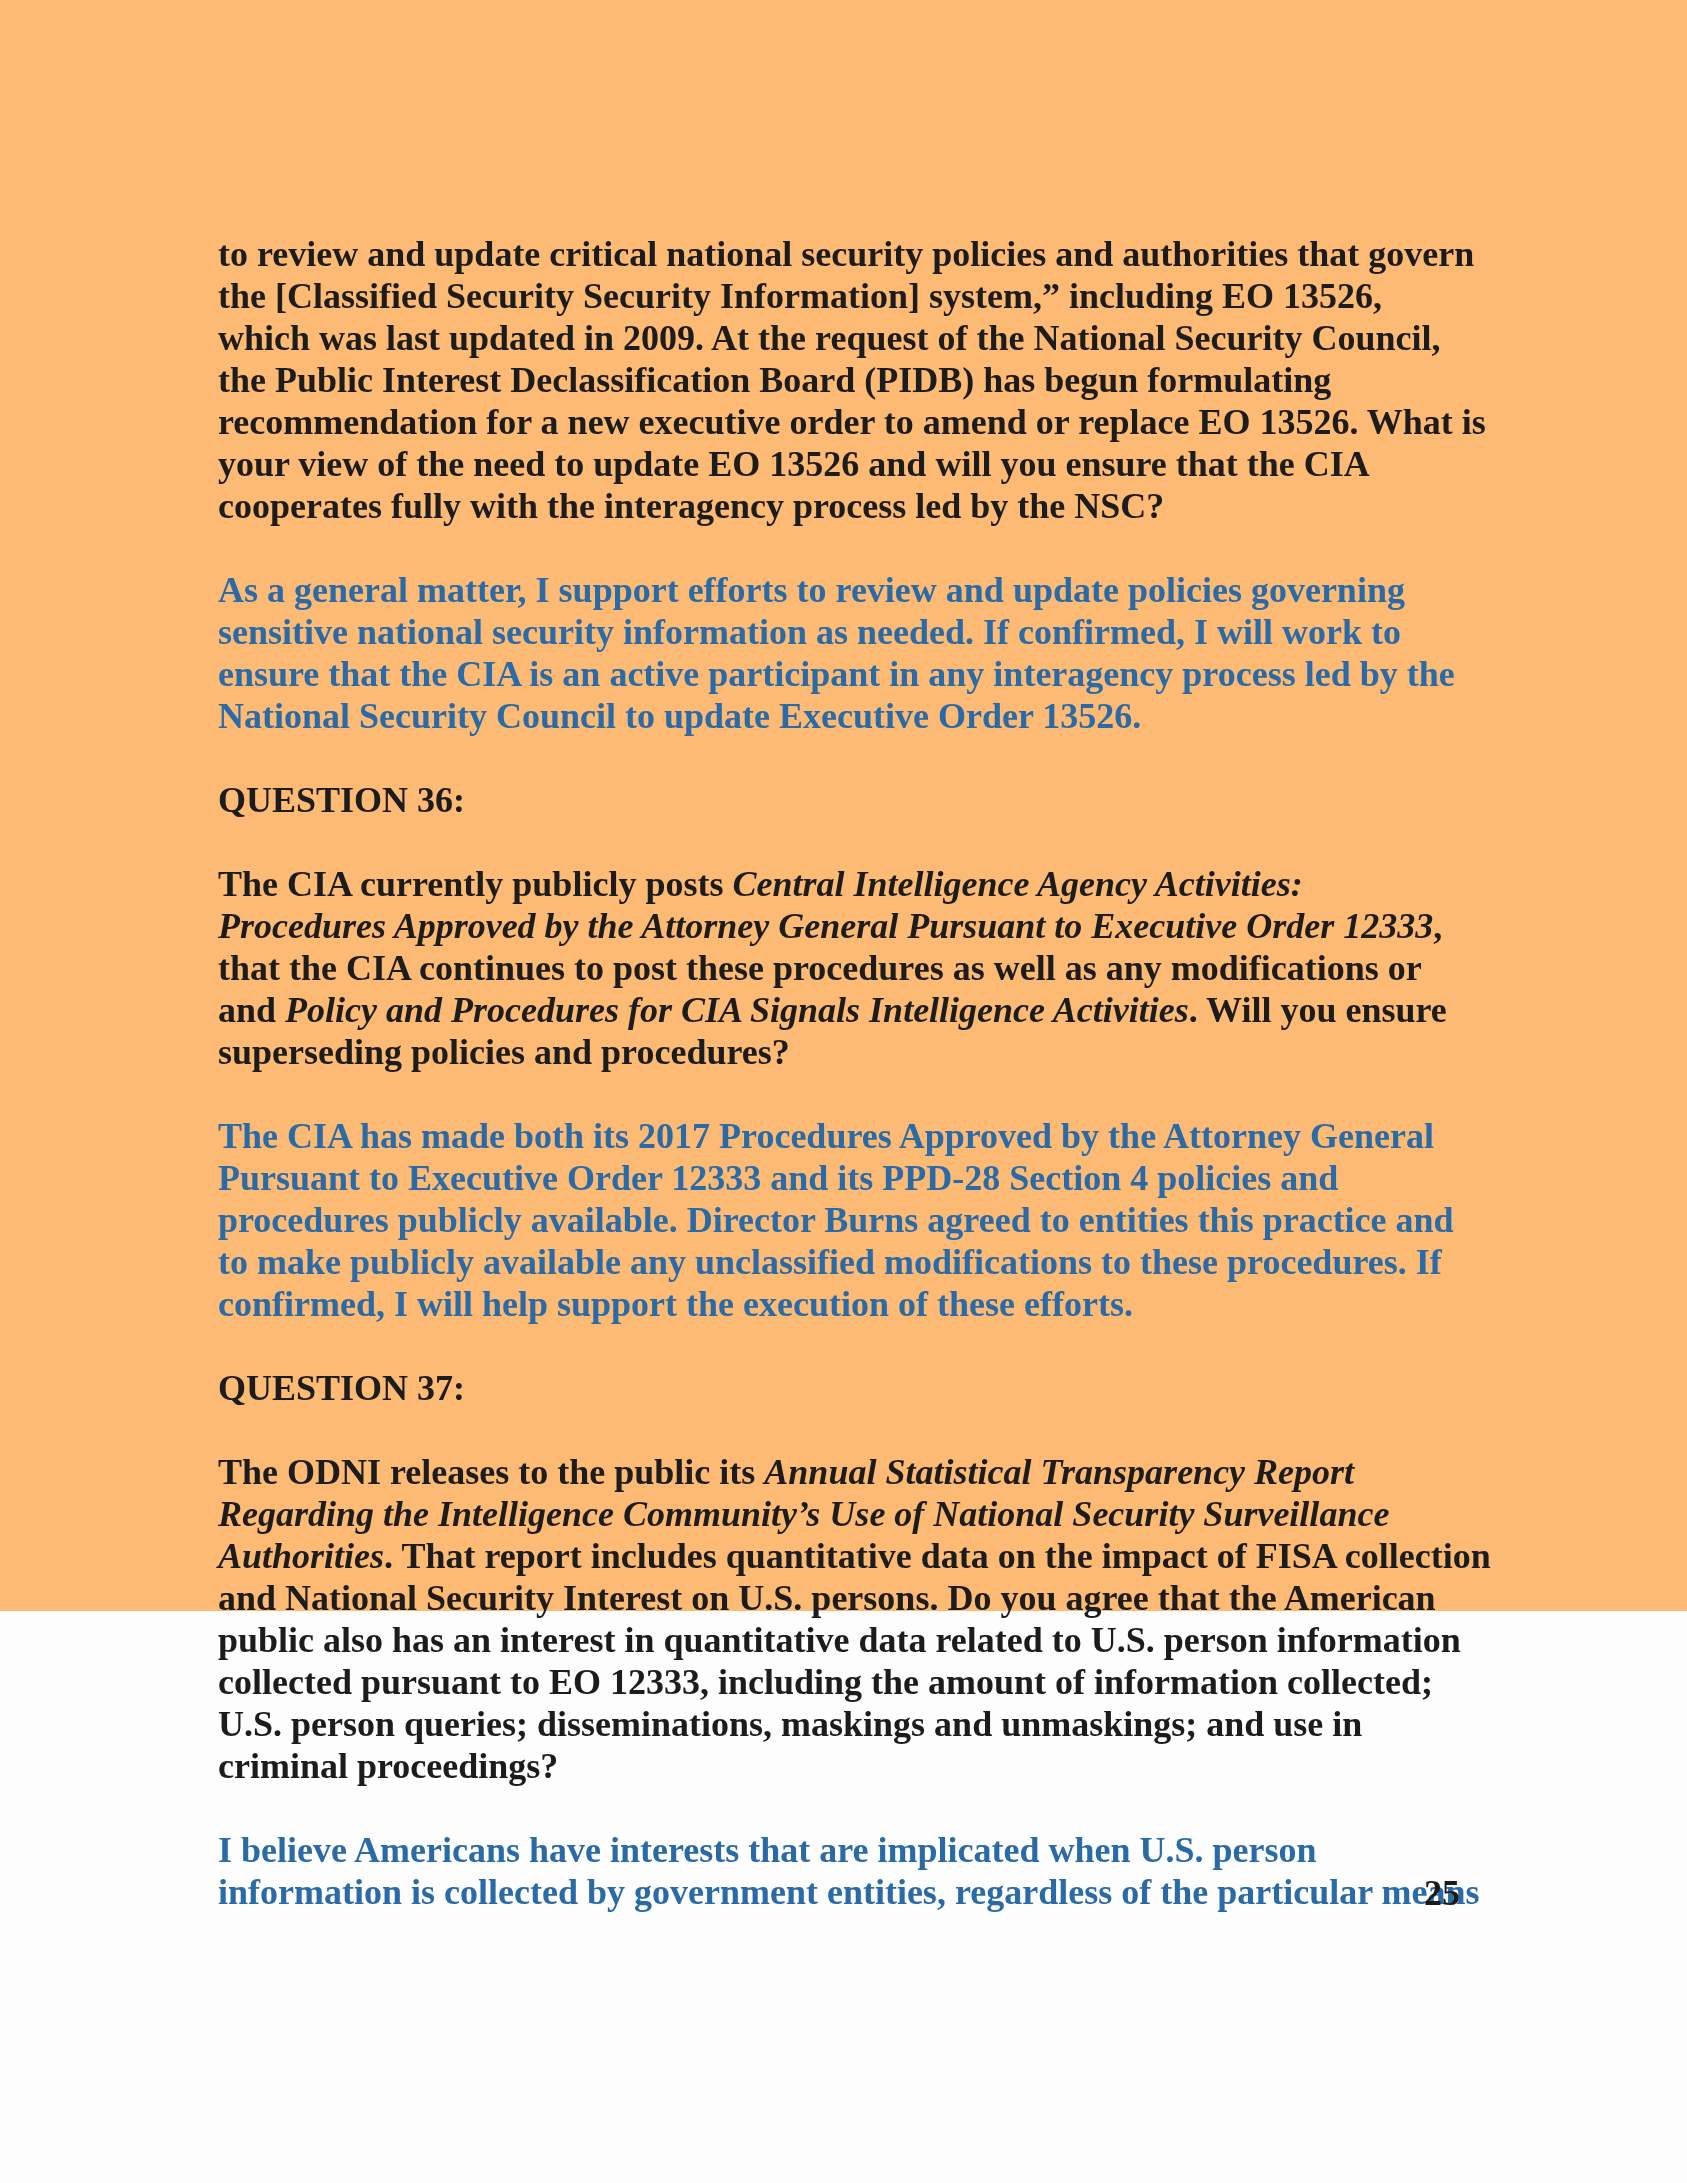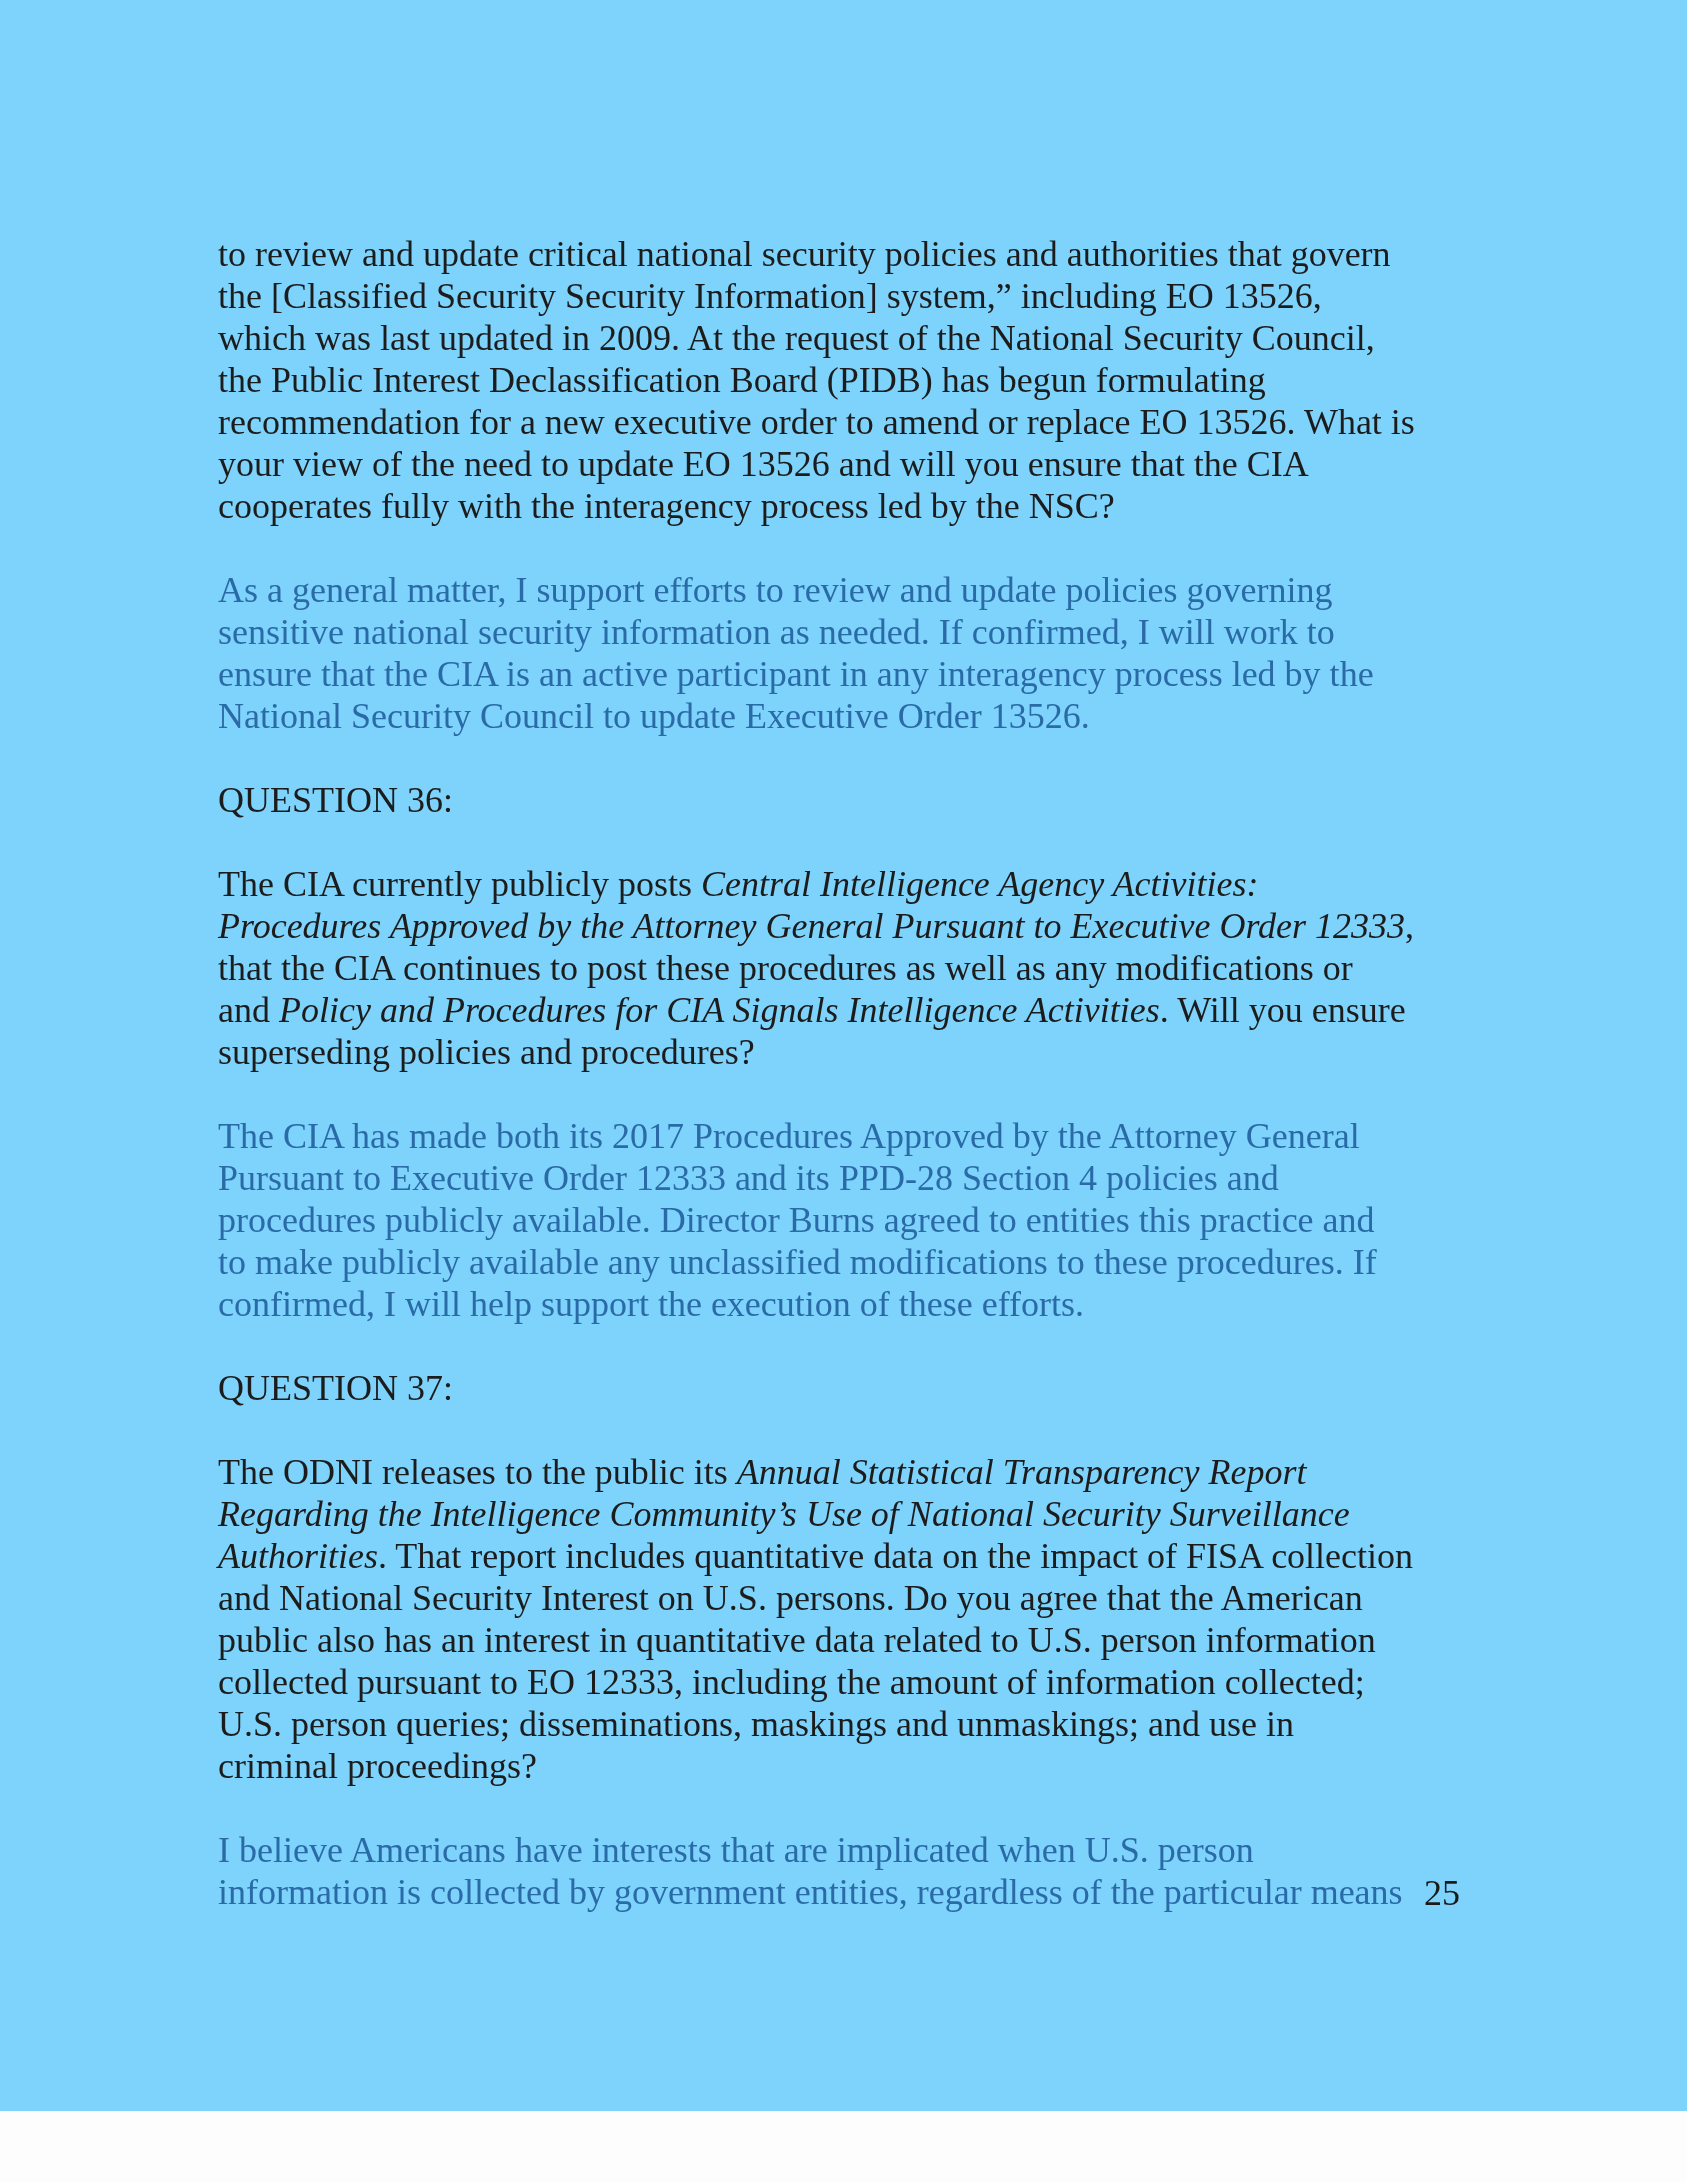--- a/index.html
+++ b/index.html
@@ -11,22 +11,23 @@
     width: 1687px;
     height: 2183px;
     position: relative;
     overflow: hidden;
     background: #fdfdfd;
   }
   .page {
     position: absolute;
     left: 0; top: 0;
     width: 1687px;
-    height: 2111px;
-    background: #7dd3fc;
+    height: 1611px;
+    background: #fdba74;
+    font-weight: bold;
   }
   .content {
     position: absolute;
     left: 218px;
     top: 233px;
     width: 1257px;
     font-family: "Liberation Serif", "DejaVu Serif", serif;
     font-size: 36px;
     line-height: 42px;
     color: #1a1a1a;

